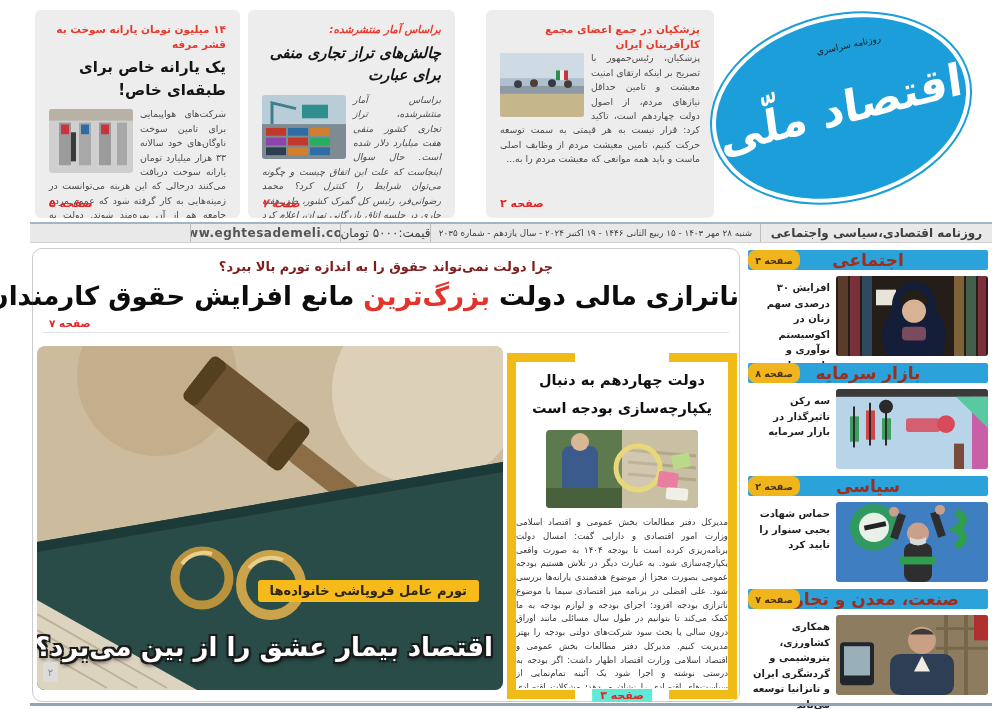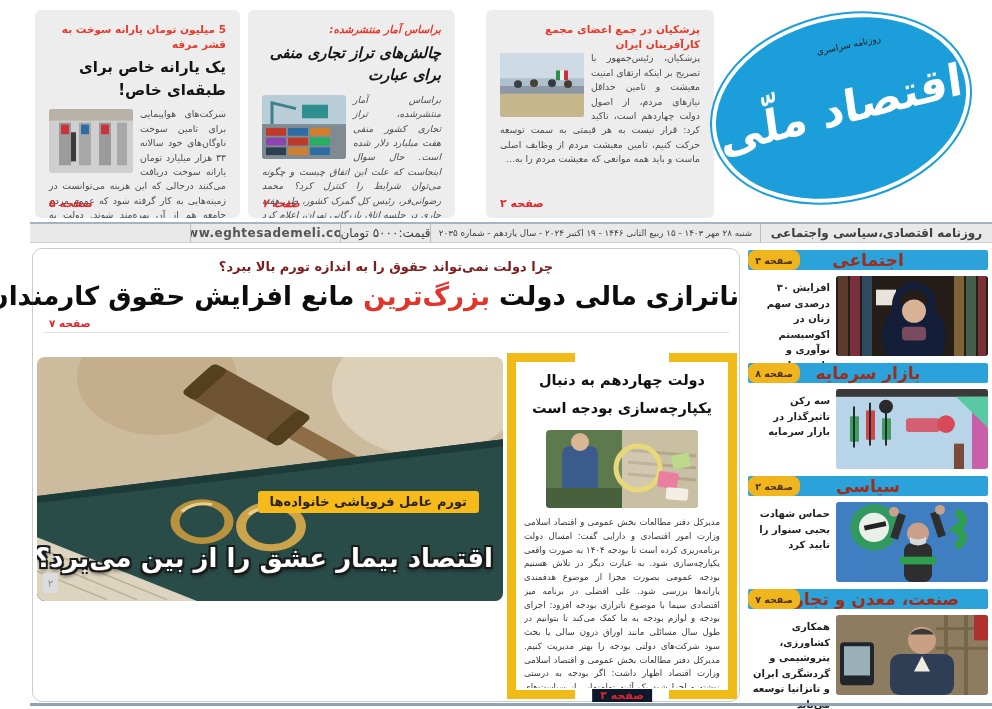--- a/index.html
+++ b/index.html
@@ -41,41 +41,41 @@
   
   .main-area { position:absolute; left:32px; top:248px; width:708px; height:454px;
                border:1px solid #ccc; border-radius:10px; background:#fff; }
   .lead-kicker { text-align:center; margin-top:10px; font-size:13px; font-weight:bold; color:#7f1d1d; }
   .lead-headline { text-align:center; margin-top:7px; font-size:26px; font-weight:bold; color:#0d0d0d; white-space:nowrap; }
   .lead-hl { color:#e3342b; }
   .lead-page { margin:6px 16px 0; text-align:left; color:#e0262b; font-weight:bold; font-size:10.5px; }
   .lead-rule { margin:3px 10px 0; border-top:1px solid #e2e2e2; }
 
   
-  .photo-story { position:absolute; left:4px; top:108px; width:466px; height:244px; border-radius:8px; overflow:hidden; }
+  .photo-story { position:absolute; left:4px; top:97px; width:466px; height:344px; border-radius:8px; overflow:hidden; }
   .photo-story svg { display:block; width:100%; height:100%; }
   .photo-tag { position:absolute; right:24px; bottom:88px; background:#f6bb1b; color:#2b2313;
                font-weight:bold; font-size:13px; padding:3px 12px 4px; border-radius:3px; }
   .photo-title { position:absolute; right:10px; left:10px; bottom:28px; color:#fff; font-weight:bold; font-size:26px;
                  text-align:center; white-space:nowrap;
                  text-shadow:-2px -2px 0 #1a1a1a, 2px -2px 0 #1a1a1a, -2px 2px 0 #1a1a1a, 2px 2px 0 #1a1a1a, 0 3px 4px rgba(0,0,0,.7); }
   .photo-corner { position:absolute; left:6px; bottom:8px; width:15px; height:20px; background:#dcdcdc;
                   color:#8d8d8d; font-size:10px; display:flex; align-items:center; justify-content:center; border-radius:2px; }
 
   
   .center-story { position:absolute; left:474px; top:104px; width:230px; height:346px;
-                  border-left:9px solid #f0ba17; border-right:9px solid #f0ba17; padding:12px 8px 18px; }
+                  border-left:9px solid #f0ba17; border-right:9px solid #f0ba17; padding:12px 0 18px; }
   .cs-bar { position:absolute; height:9px; width:60px; background:#f0ba17; }
   .cs-tr { top:0; right:-1px; } .cs-tl { top:0; left:-1px; }
   .cs-br { bottom:0; right:-1px; } .cs-bl { bottom:0; left:-1px; }
   .cs-title { text-align:center; font-weight:bold; font-size:14.5px; line-height:1.9; color:#101010; margin-top:2px; }
   .cs-photo { width:152px; height:78px; margin:8px auto 8px; border-radius:4px; overflow:hidden; }
   .cs-photo svg { display:block; width:100%; height:100%; }
   .cs-body { font-size:8.6px; line-height:1.6; text-align:justify; color:#333; max-height:172px; overflow:hidden; }
-  .cs-page { position:absolute; bottom:-3px; left:50%; transform:translateX(-50%); background:#0f172a; padding:0 8px;
+  .cs-page { position:absolute; bottom:-3px; left:50%; transform:translateX(-50%); background:#5eead4; padding:0 8px;
              color:#e0262b; font-weight:bold; font-size:11px; }
 
   
   .sidebar { position:absolute; left:748px; top:250px; width:240px; }
   .sb-item { position:relative; height:109px; margin-bottom:4px; }
   .sb-header { position:relative; height:20px; background:#2ba2da; border-radius:2px;
                display:flex; align-items:center; justify-content:center; }
   .sb-cat { color:#9e2d1c; font-weight:bold; font-size:17px; }
   .sb-page { position:absolute; left:0; top:0; bottom:0; width:52px; background:#f0b41c; color:#4a3314;
              font-size:9.5px; font-weight:bold; display:flex; align-items:center; justify-content:center; border-radius:8px; }
@@ -130,21 +130,21 @@
           <rect x="48" y="54" width="20" height="8" fill="#2e6da4"></rect>
         <path d="M10 30 L10 8 L34 14" stroke="#3f7f8a" stroke-width="3" fill="none"></path>
         <rect x="40" y="10" width="26" height="14" fill="#2f8f8f"></rect>
       </svg>
     </span>
     <div class="ts-body">براساس آمار منتشرشده، تراز تجاری کشور منفی هفت میلیارد دلار شده است. حال سوال اینجاست که علت این اتفاق چیست و چگونه می‌توان شرایط را کنترل کرد؟ محمد رضوانی‌فر، رئیس کل گمرک کشور، طی هفته جاری در جلسه اتاق بازرگانی تهران، اعلام کرد که مقایسه...</div>
     <div class="ts-page">صفحه ۷</div>
   </div>
 
   <div class="top-story ts-3">
-    <div class="ts-kicker">5 میلیون تومان یارانه سوخت به قشر مرفه</div>
+    <div class="ts-kicker">۱۴ میلیون تومان یارانه سوخت به قشر مرفه</div>
     <div class="ts-title">یک یارانه خاص برای طبقه‌ای خاص!</div>
     <span class="ts-photo">
       <svg viewBox="0 0 84 66" preserveAspectRatio="none">
         <rect width="84" height="66" fill="#cfcfcf"></rect>
         <rect y="0" width="84" height="12" fill="#b8b2a6"></rect>
         <rect x="10" y="14" width="12" height="44" fill="#9b9b9b"></rect>
           <rect x="30" y="14" width="12" height="44" fill="#a8a8a8"></rect>
         <rect x="50" y="14" width="12" height="44" fill="#9b9b9b"></rect>
           <rect x="68" y="14" width="10" height="44" fill="#a8a8a8"></rect>
         <rect x="12" y="16" width="8" height="10" fill="#c8343a"></rect>

